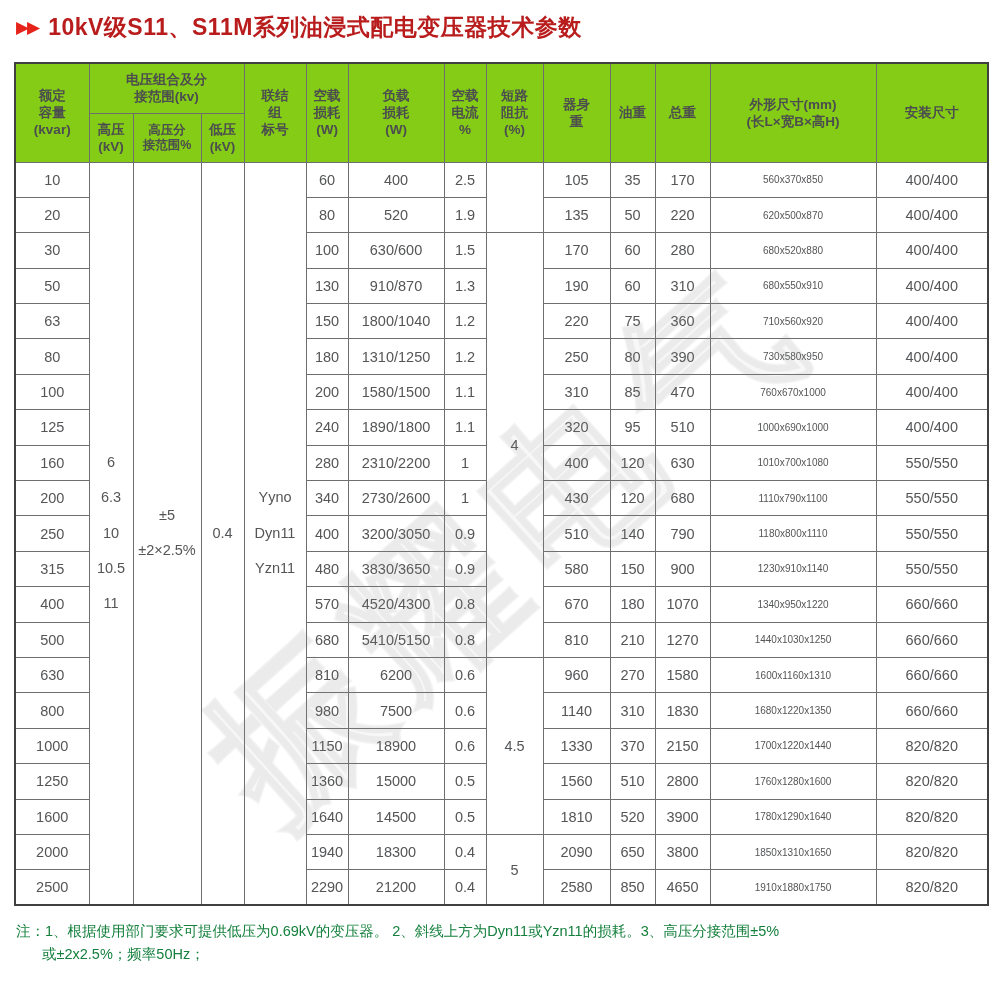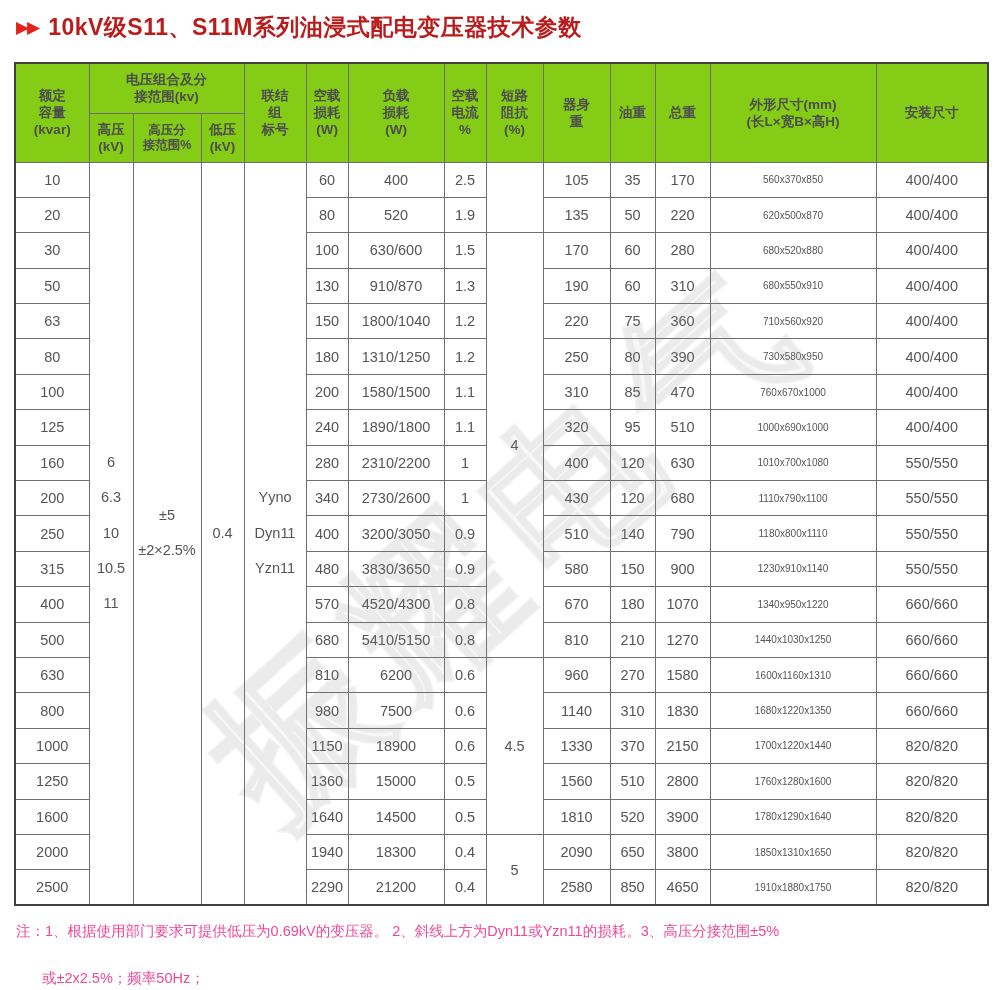--- a/index.html
+++ b/index.html
@@ -42,23 +42,23 @@
   .spec td { font-size:14.5px; color:#545557; background:transparent; }
   tr.h1 { height:50px; }
   tr.h2 { height:49px; }
   tr.dr { height:35.4px; }
   .vstack div { height:35.4px; line-height:35.4px; }
   td.dim-cell { font-size:10px; }
 
   
   .note {
     position:absolute; left:16px; top:920px; width:960px;
-    font-size:14.5px; line-height:23px; color:#ec4899; z-index:3;
-  }
-  .note .l2 { padding-left:26px;margin-top:24px; }
+    font-size:14.5px; line-height:23px; color:#15803d; z-index:3;
+  }
+  .note .l2 { padding-left:26px; }
 </style>
 </head>
 <body>
 
 <div class="title-bar">
   <span class="arrows">▶▶</span>
   <span class="page-title">10kV级S11、S11M系列油浸式配电变压器技术参数</span>
 </div>
 
 <div class="wm">振耀电气</div>

